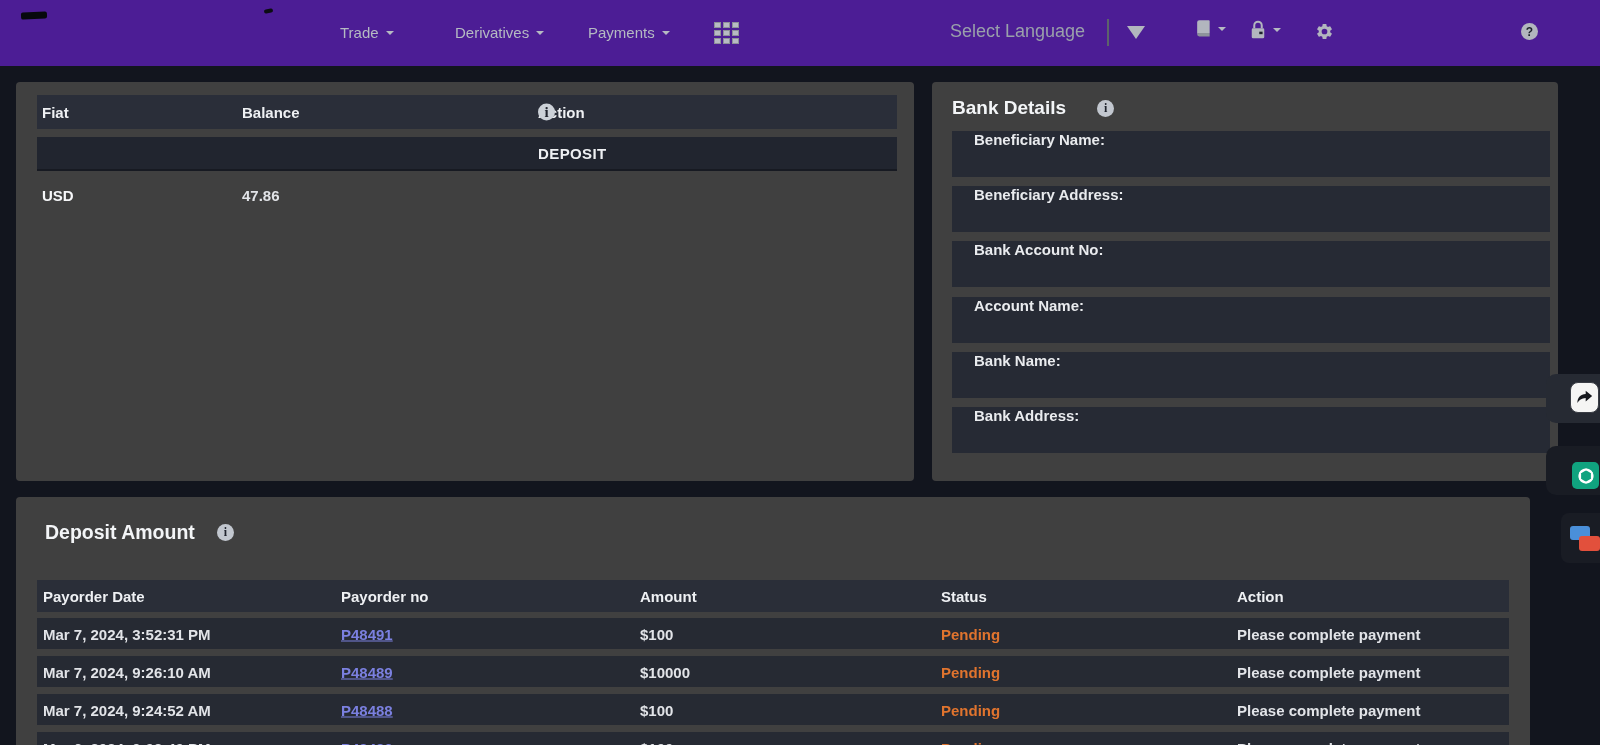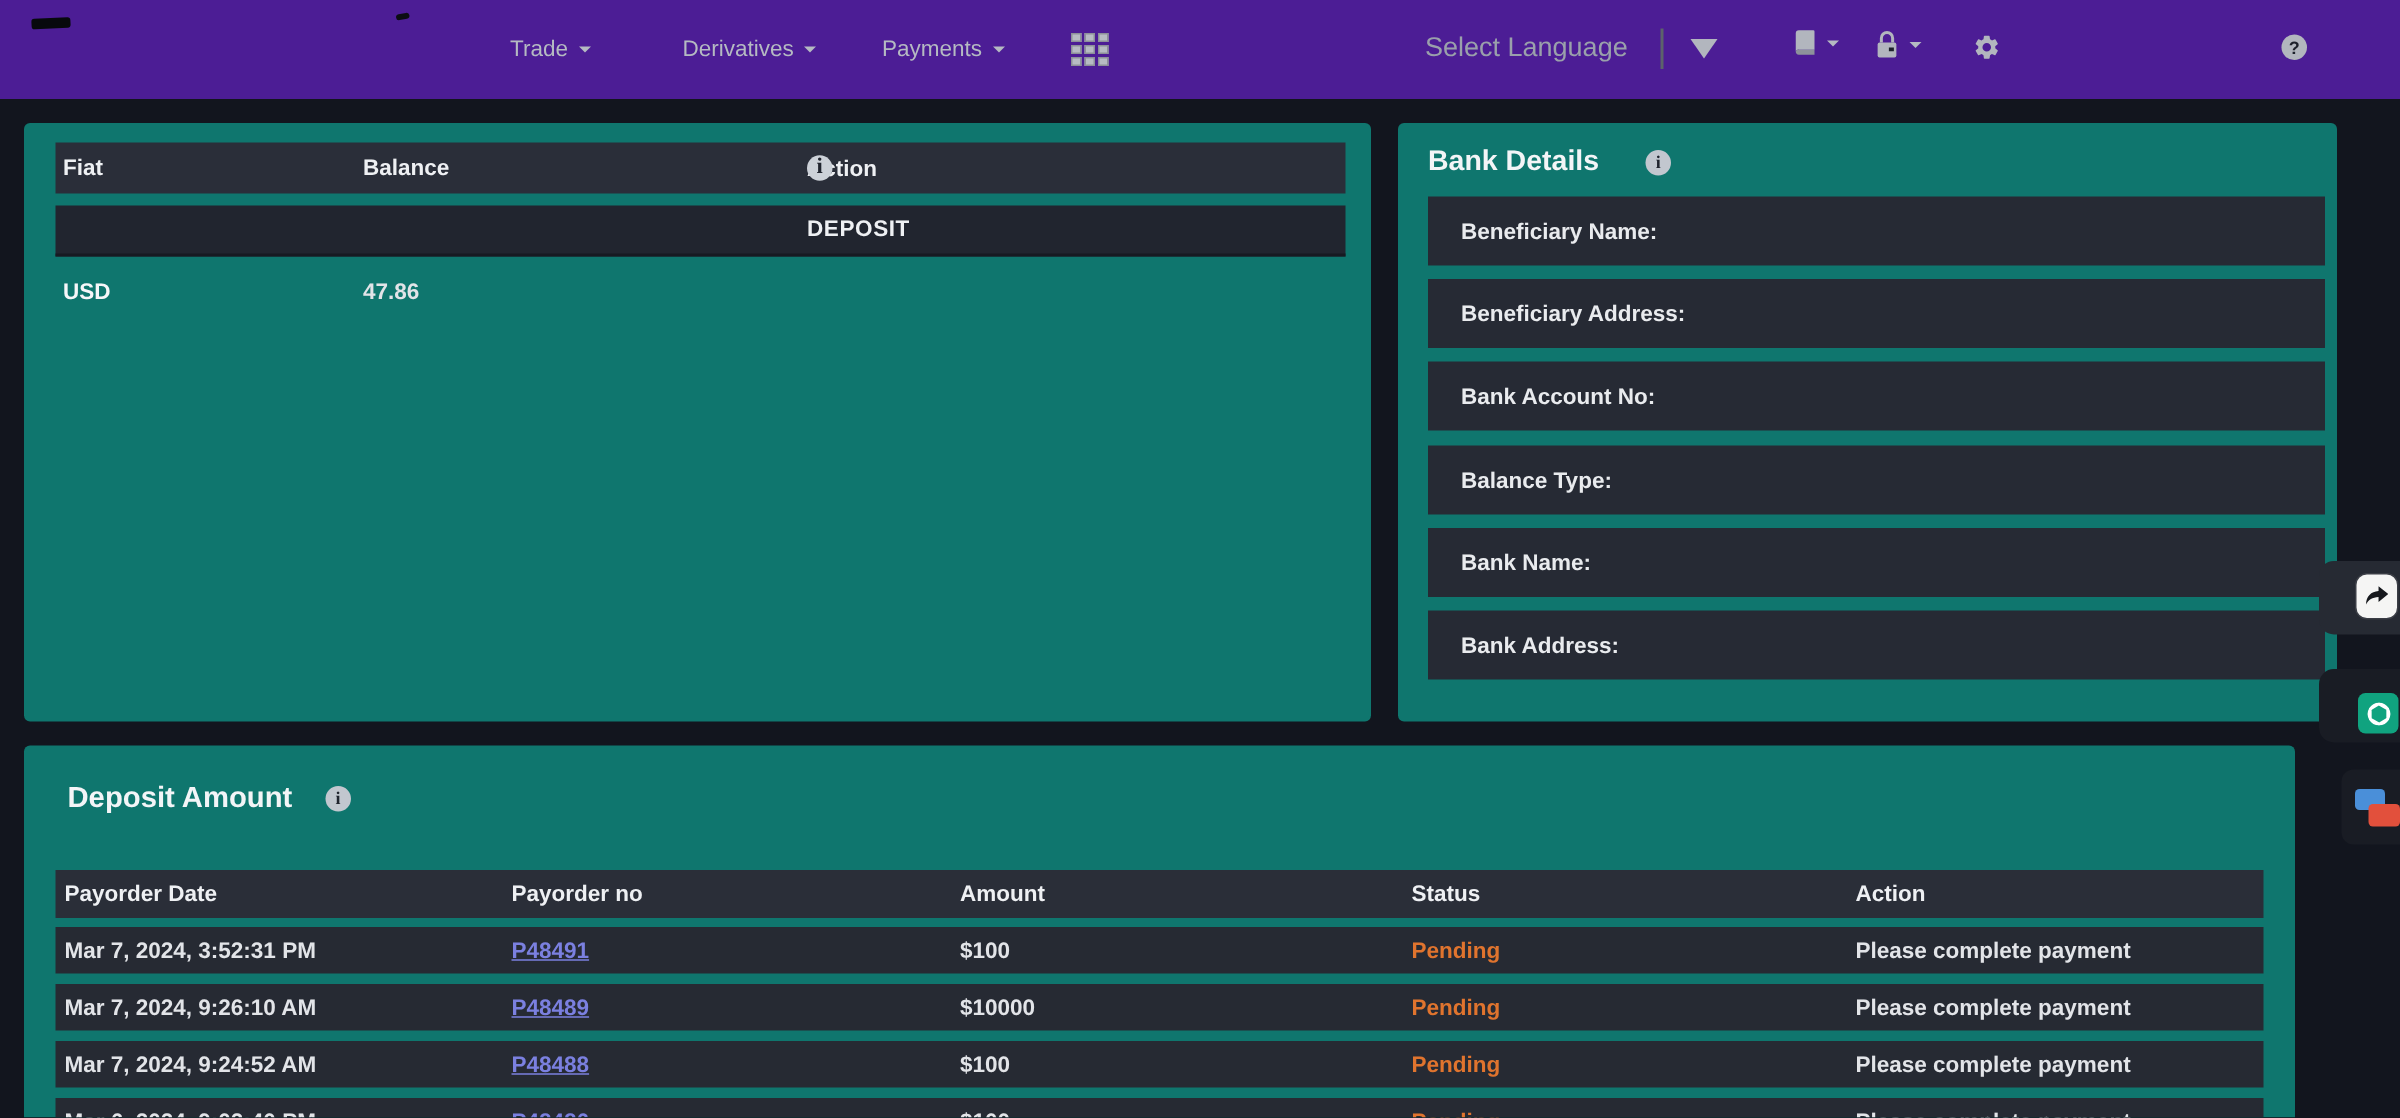--- a/index.html
+++ b/index.html
@@ -15,21 +15,21 @@
   .caret { width:0; height:0; border-left:4px solid transparent; border-right:4px solid transparent; border-top:4px solid #b5bac2; display:inline-block; }
   .apps { position:absolute; left:714px; top:22px; width:27px; height:23px; display:grid; grid-template-columns:repeat(3,7px); grid-template-rows:repeat(3,6px); gap:2px; background:none; border:none; cursor:pointer; }
   .apps span { background:#b7bbc3; border:1px solid #8d9199; }
   .lang-label { position:absolute; left:950px; top:21px; font-size:18px; color:#9aa0ab; cursor:pointer; }
   .lang-divider { position:absolute; left:1107px; top:19px; width:2px; height:27px; background:#5c626b; }
   .lang-tri { position:absolute; left:1127px; top:26px; width:0; height:0; border-left:9px solid transparent; border-right:9px solid transparent; border-top:13px solid #b2b6be; cursor:pointer; }
   .icon-btn { position:absolute; top:18px; display:flex; align-items:center; gap:5px; background:none; border:none; cursor:pointer; }
   .circle-glyph { display:flex; align-items:center; justify-content:center; width:17px; height:17px; border-radius:50%; background:#b2b6be; color:#1d212b; font-size:12px; font-weight:700; }
 
   
-  .panel { position:absolute; background:#0f766e; border-radius:4px; }
+  .panel { position:absolute; background:#404040; border-radius:4px; }
   .panel.fiat { left:16px; top:82px; width:898px; height:399px; }
   .panel.bank { left:932px; top:82px; width:626px; height:399px; }
   .panel.deposit { left:16px; top:497px; width:1514px; height:300px; }
 
   .ptitle-row { position:absolute; display:flex; align-items:center; }
   .ptitle { font-size:19px; font-weight:700; color:#f3f5f7; }
   .info { display:inline-flex; align-items:center; justify-content:center; width:17px; height:17px; border-radius:50%; background:#c2c7cf; color:#20242e; font-size:12px; font-weight:800; font-family:"Liberation Serif",serif; cursor:pointer; flex:0 0 auto; }
 
   
   .frow { position:absolute; left:21px; right:17px; }
@@ -37,21 +37,21 @@
   .fdata { top:55px; height:34px; background:#21252f; border-bottom:2px solid #171a22; }
   .frow span, .frow button { position:absolute; top:50%; transform:translateY(-50%); font-size:15px; }
   .fc1 { left:5px; } .fc2 { left:205px; } .fc3 { left:501px; }
   .th { color:#eef0f3; font-weight:600; }
   .td { color:#e2e4e8; font-weight:600;margin-top:42px; }
   .bold-cur { font-weight:700; color:#f6f7f9; }
   .fhead .fc3wrap { position:absolute; left:501px; top:0; height:100%; display:flex; align-items:center; gap:11px; }
   .deposit-btn { background:none; border:none; color:#eef0f3; font-weight:600; font-size:15.5px; letter-spacing:.4px; cursor:pointer; }
 
   
-  .bank-row { position:absolute; left:20px; right:8px; height:46px; background:#262a34; display:flex; align-items:center; }
+  .bank-row { position:absolute; left:20px; right:8px; height:46px; background:#262a34; display:flex; }
   .bank-row span { margin-left:22px; font-size:15px; font-weight:600; color:#e9ebee; }
 
   
   .drow { position:absolute; left:21px; right:21px; }
   .dhead { top:83px; height:32px; background:#2a2e38; }
   .dbody { height:31px; background:#262a33; }
   .drow span, .drow a { position:absolute; top:50%; transform:translateY(-50%); font-size:15px; font-weight:600; color:#e2e4e8; white-space:nowrap; }
   .dhead span { color:#eef0f3; }
   .dc1 { left:6px; } .dc2 { left:304px; } .dc3 { left:603px; } .dc4 { left:904px; } .dc5 { left:1200px; }
   .plink { color:#7b80e0 !important; text-decoration:underline; cursor:pointer; }
@@ -159,21 +159,21 @@
     <div class="bank-row" style="top:49px">
         <span>Beneficiary Name:</span>
       </div>
     <div class="bank-row" style="top:104px">
         <span>Beneficiary Address:</span>
       </div>
     <div class="bank-row" style="top:159px">
         <span>Bank Account No:</span>
       </div>
     <div class="bank-row" style="top:215px">
-        <span>Balance Type:</span>
+        <span>Account Name:</span>
       </div>
     <div class="bank-row" style="top:270px">
         <span>Bank Name:</span>
       </div>
     <div class="bank-row" style="top:325px">
         <span>Bank Address:</span>
       </div>
   </section>
 
   <section class="panel deposit">

